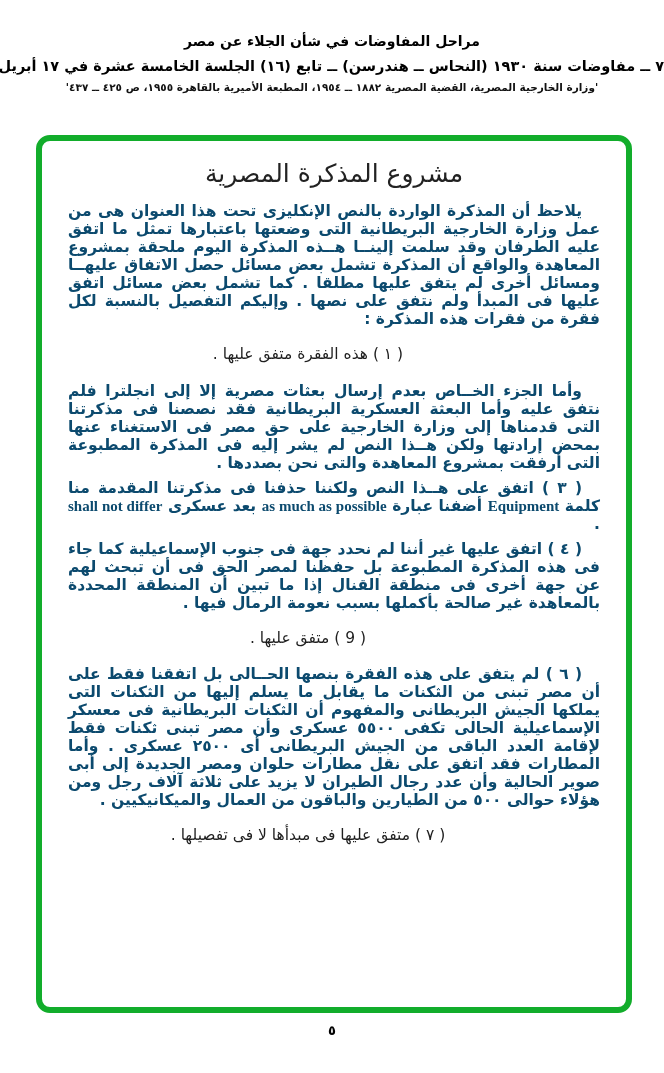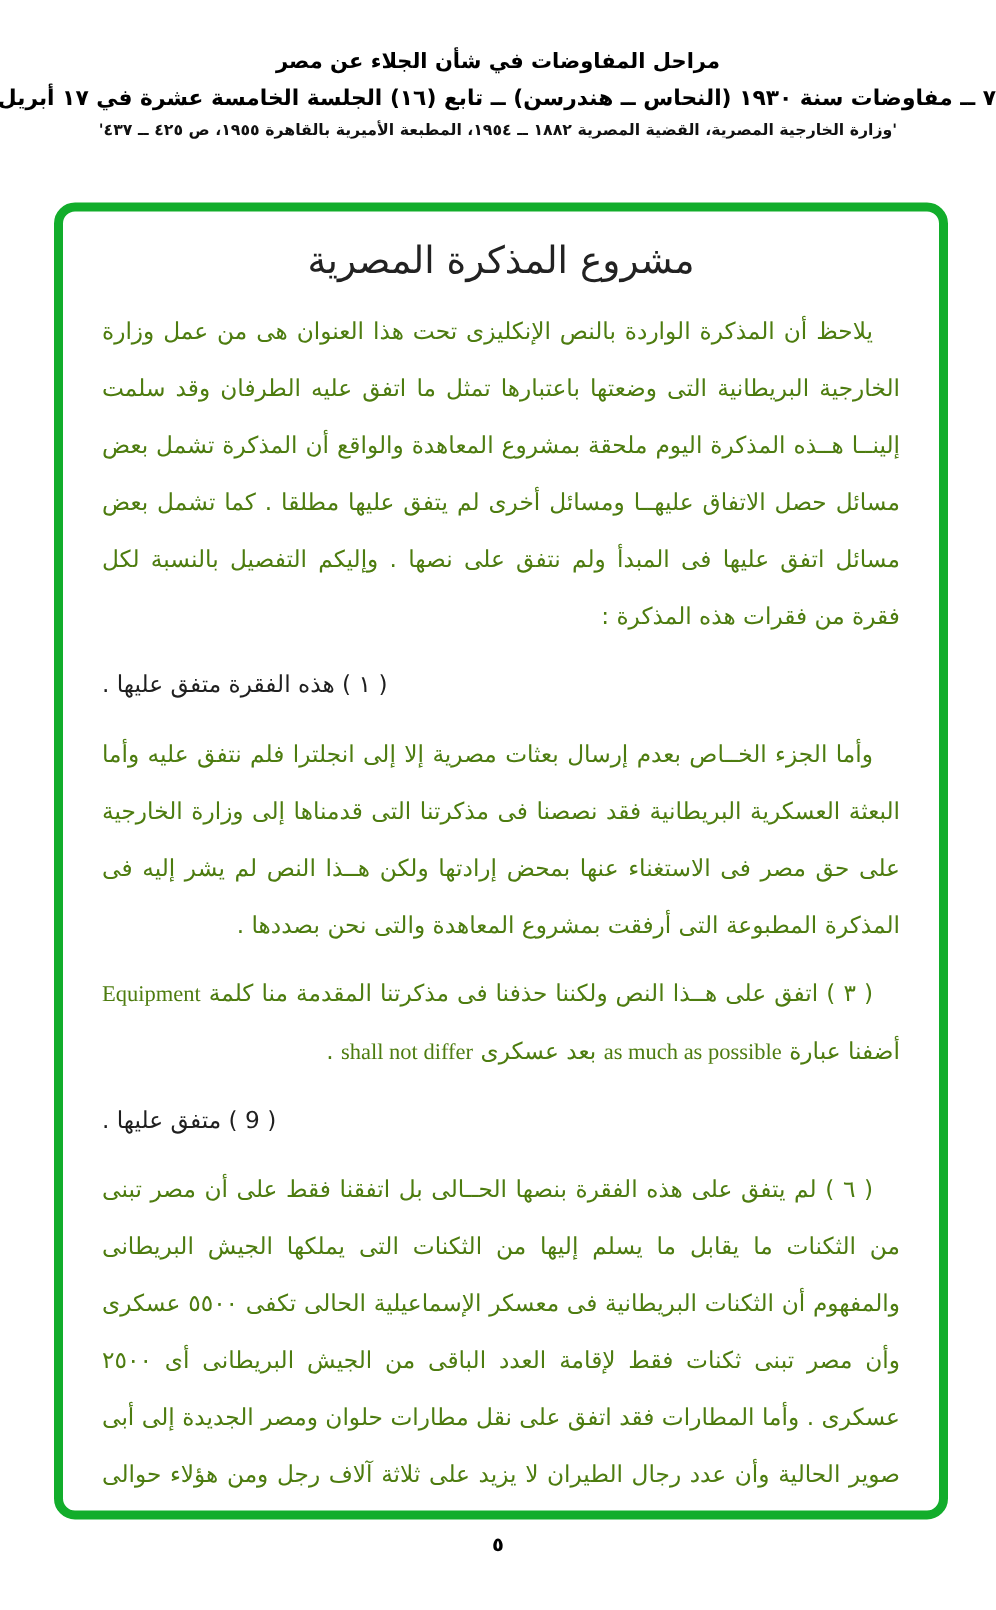--- a/index.html
+++ b/index.html
@@ -58,31 +58,32 @@
   }
   .memo-title {
     text-align: center;
     font-size: 25px;
     font-weight: 500;
     margin: 6px 0 14px 0;
     color: #222;
   }
   .para {
     font-size: 15.5px;
-    line-height: 38px;
+    line-height: 18px;
     text-align: justify;
     text-justify: inter-word;
     margin: 7px 0;
-    color: #4d7c0f;
+    color: #0c4a6e;
+    font-weight: bold;
   }
   .para.indent { text-indent: 18px; }
   .memo-item {
     font-size: 15.5px;
     line-height: 27.5px;
-    text-align: left;
+    text-align: center;
     padding-right: 52px;
     margin: 13px 0;
     color: #1f1f1f;
   }
   .latin {
     font-family: "Liberation Serif", "DejaVu Serif", serif;
     font-size: 15px;
     direction: ltr;
     unicode-bidi: embed;
   }
@@ -121,20 +122,21 @@
     <div class="para indent">
       <span>( ٣ ) اتفق على هــذا النص ولكننا حذفنا فى مذكرتنا المقدمة منا كلمة</span>
       <span class="latin">Equipment</span>
       <span>أضفنا عبارة</span>
       <span class="latin">as much as possible</span>
       <span>بعد عسكرى</span>
       <span class="latin">shall not differ</span>
       <span>.</span>
     </div>
 
+    <div class="para indent">( ٤ ) اتفق عليها غير أننا لم نحدد جهة فى جنوب الإسماعيلية كما جاء فى هذه المذكرة المطبوعة بل حفظنا لمصر الحق فى أن تبحث لهم عن جهة أخرى فى منطقة القنال إذا ما تبين أن المنطقة المحددة بالمعاهدة غير صالحة بأكملها بسبب نعومة الرمال فيها .</div>
 
     <div class="memo-item">( 9 ) متفق عليها .</div>
 
     <div class="para indent">( ٦ ) لم يتفق على هذه الفقرة بنصها الحــالى بل اتفقنا فقط على أن مصر تبنى من الثكنات ما يقابل ما يسلم إليها من الثكنات التى يملكها الجيش البريطانى والمفهوم أن الثكنات البريطانية فى معسكر الإسماعيلية الحالى تكفى ٥٥٠٠ عسكرى وأن مصر تبنى ثكنات فقط لإقامة العدد الباقى من الجيش البريطانى أى ٢٥٠٠ عسكرى . وأما المطارات فقد اتفق على نقل مطارات حلوان ومصر الجديدة إلى أبى صوير الحالية وأن عدد رجال الطيران لا يزيد على ثلاثة آلاف رجل ومن هؤلاء حوالى ٥٠٠ من الطيارين والباقون من العمال والميكانيكيين .</div>
 
     <div class="memo-item">( ٧ ) متفق عليها فى مبدأها لا فى تفصيلها .</div>
 
   </div>
 
   <div class="page-number">٥</div>

